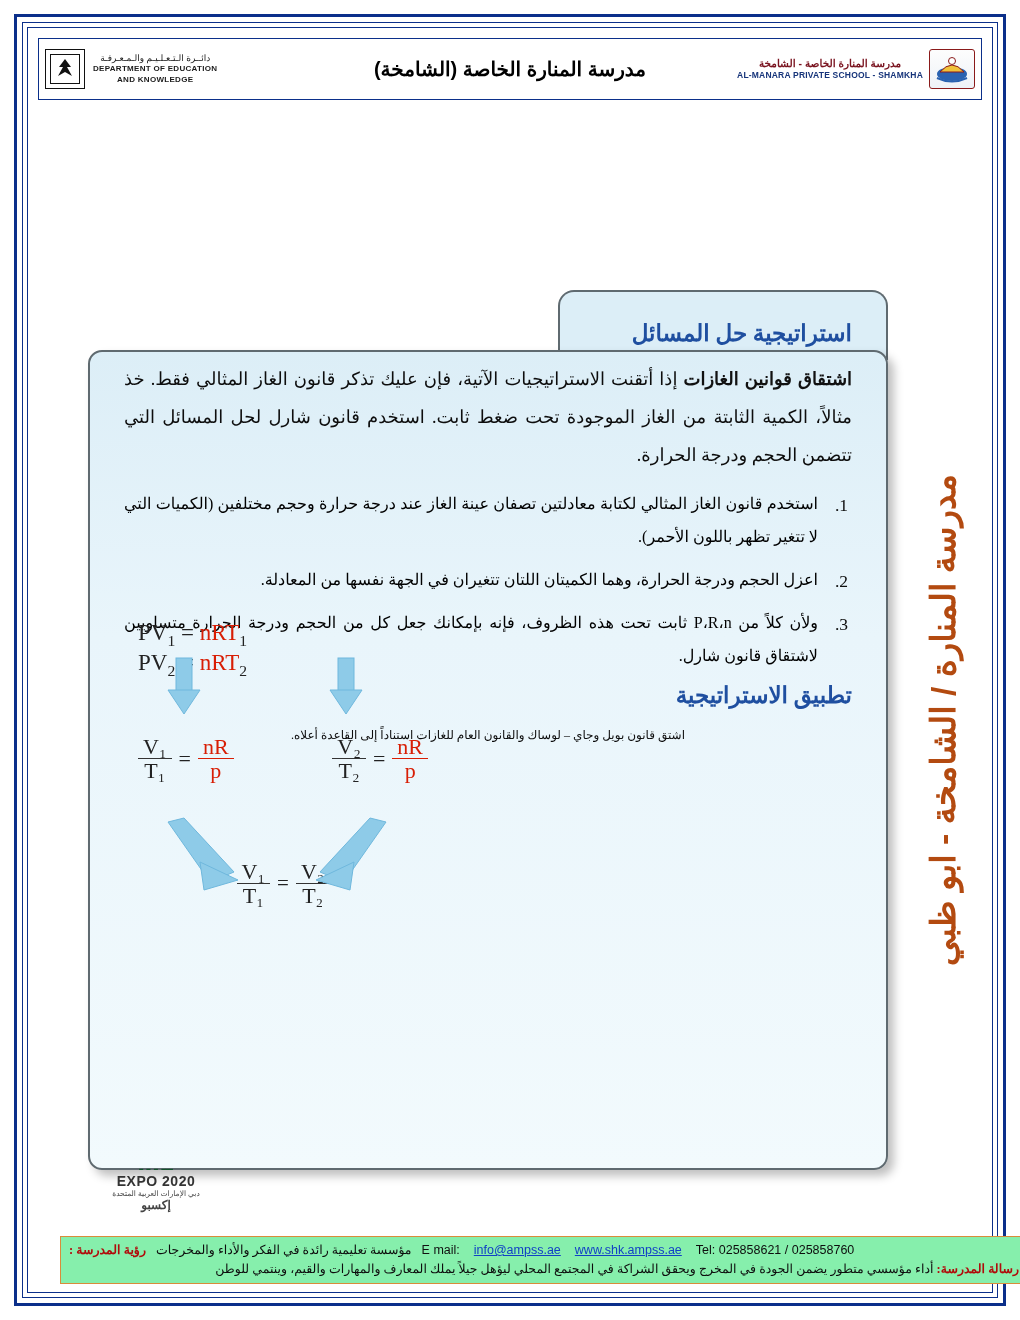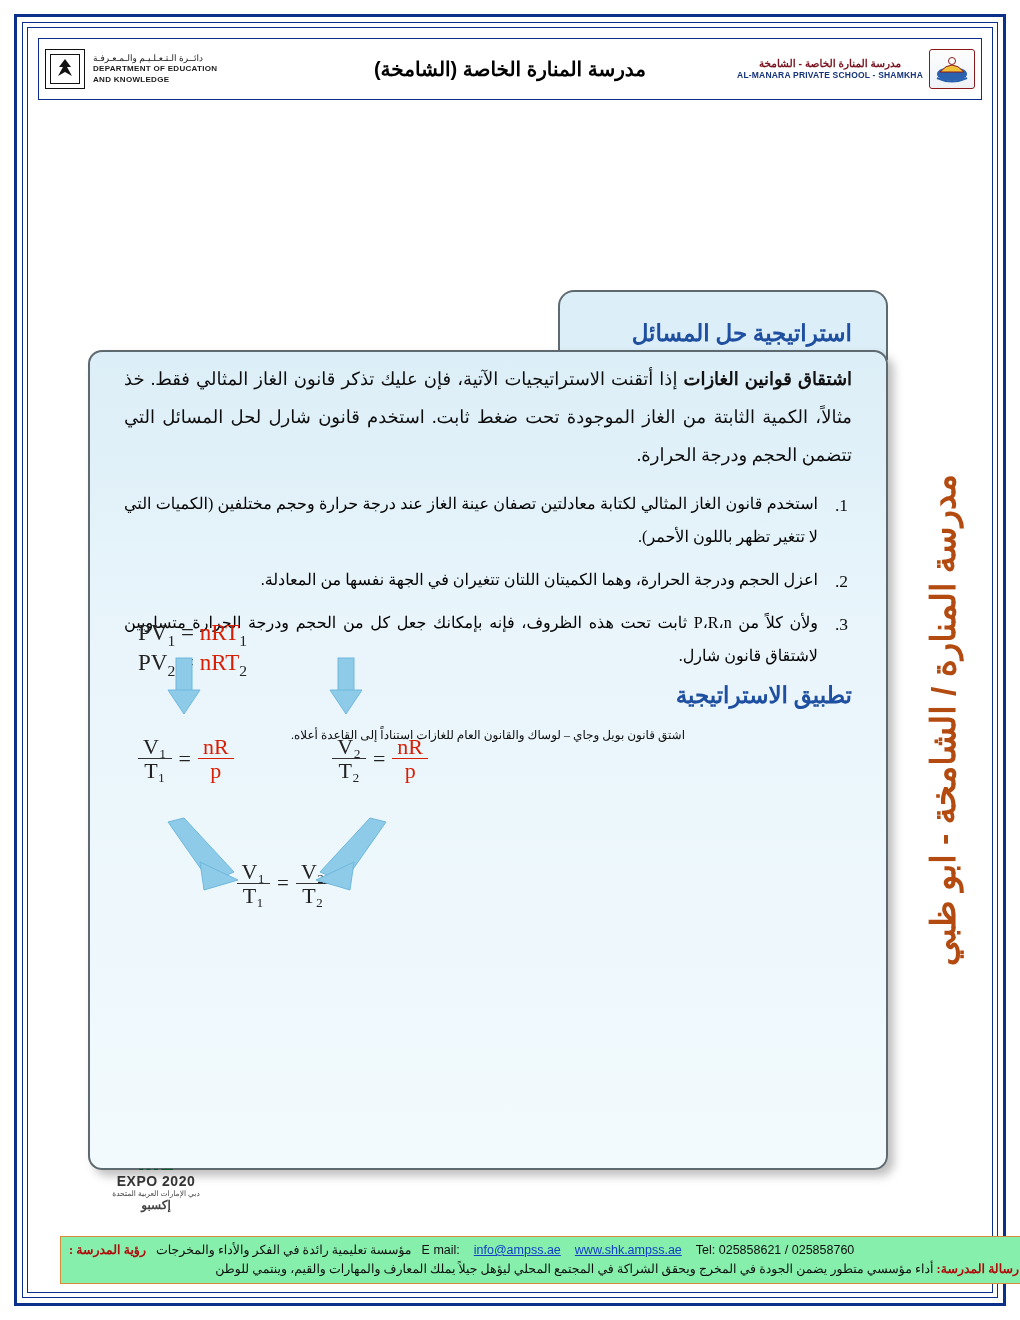--- a/index.html
+++ b/index.html
@@ -96,21 +96,21 @@
     flex-direction: row-reverse;
   }
   .adek-falcon {
     width: 40px; height: 40px;
     border: 1px solid #111;
     display: flex; align-items: center; justify-content: center;
     flex: 0 0 auto;
     background: #fff;
   }
   .adek-text {
-    text-align: left;
+    text-align: center;
     line-height: 1.3;
     direction: ltr;
   }
   .adek-ar {
     font-family: "Liberation Sans", sans-serif;
     font-size: 9px;
     color: #1b1b1b;
     letter-spacing: 1.2px;
     white-space: nowrap;
     direction: rtl;

